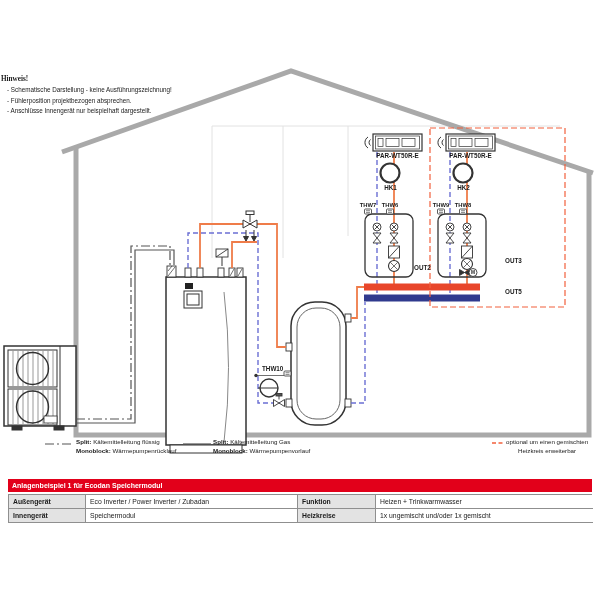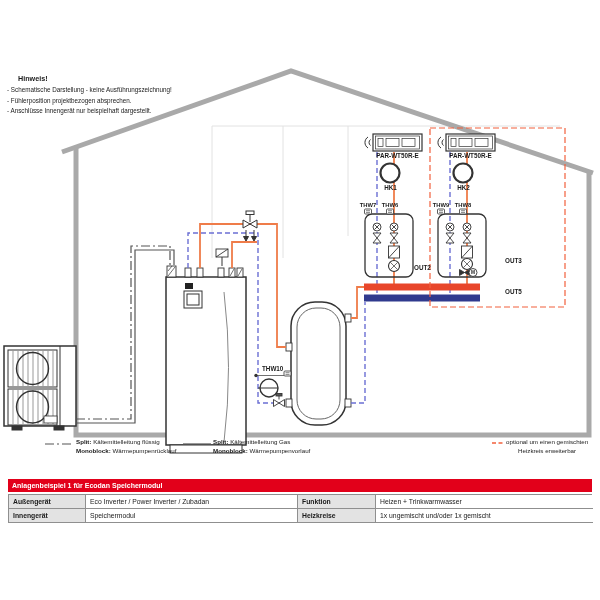--- a/index.html
+++ b/index.html
@@ -225,21 +225,21 @@
 
   <rect x="430" y="128" width="135" height="179" class="opt"></rect>
 
   <g>
     <line x1="45" y1="444" x2="73" y2="444" class="pipe-gray dashdot" stroke-width="1.3"></line>
     <line x1="183" y1="444" x2="211" y2="444" class="pipe-gray" stroke-width="1.3"></line>
     <line x1="492" y1="443" x2="504" y2="443" stroke="var(--optional-dashed-red)" stroke-width="1.5" stroke-dasharray="4 2.5"></line>
   </g>
 </svg>
 
-<div class="t b f7" style="left:18px;top:75px;">Hinweis!</div>
+<div class="t b f7" style="left:1px;top:75px;font-family:Liberation Serif, serif;">Hinweis!</div>
 <div class="t f6" style="left:7px;top:86px;">- Schematische Darstellung - keine Ausführungszeichnung!</div>
 <div class="t f6" style="left:7px;top:96.5px;">- Fühlerposition projektbezogen absprechen.</div>
 <div class="t f6" style="left:7px;top:107px;">- Anschlüsse Innengerät nur beispielhaft dargestellt.</div>
 
 <div class="t b f6 c" style="left:369px;top:152px;width:57px;">PAR-WT50R-E</div>
 <div class="t b f6 c" style="left:442px;top:152px;width:57px;">PAR-WT50R-E</div>
 <div class="t b f6 c" style="left:378px;top:183.5px;width:25px;">HK1</div>
 <div class="t b f6 c" style="left:451px;top:183.5px;width:25px;">HK2</div>
 
 <div class="t b f55 c" style="left:357px;top:201.5px;width:22px;">THW7</div>

